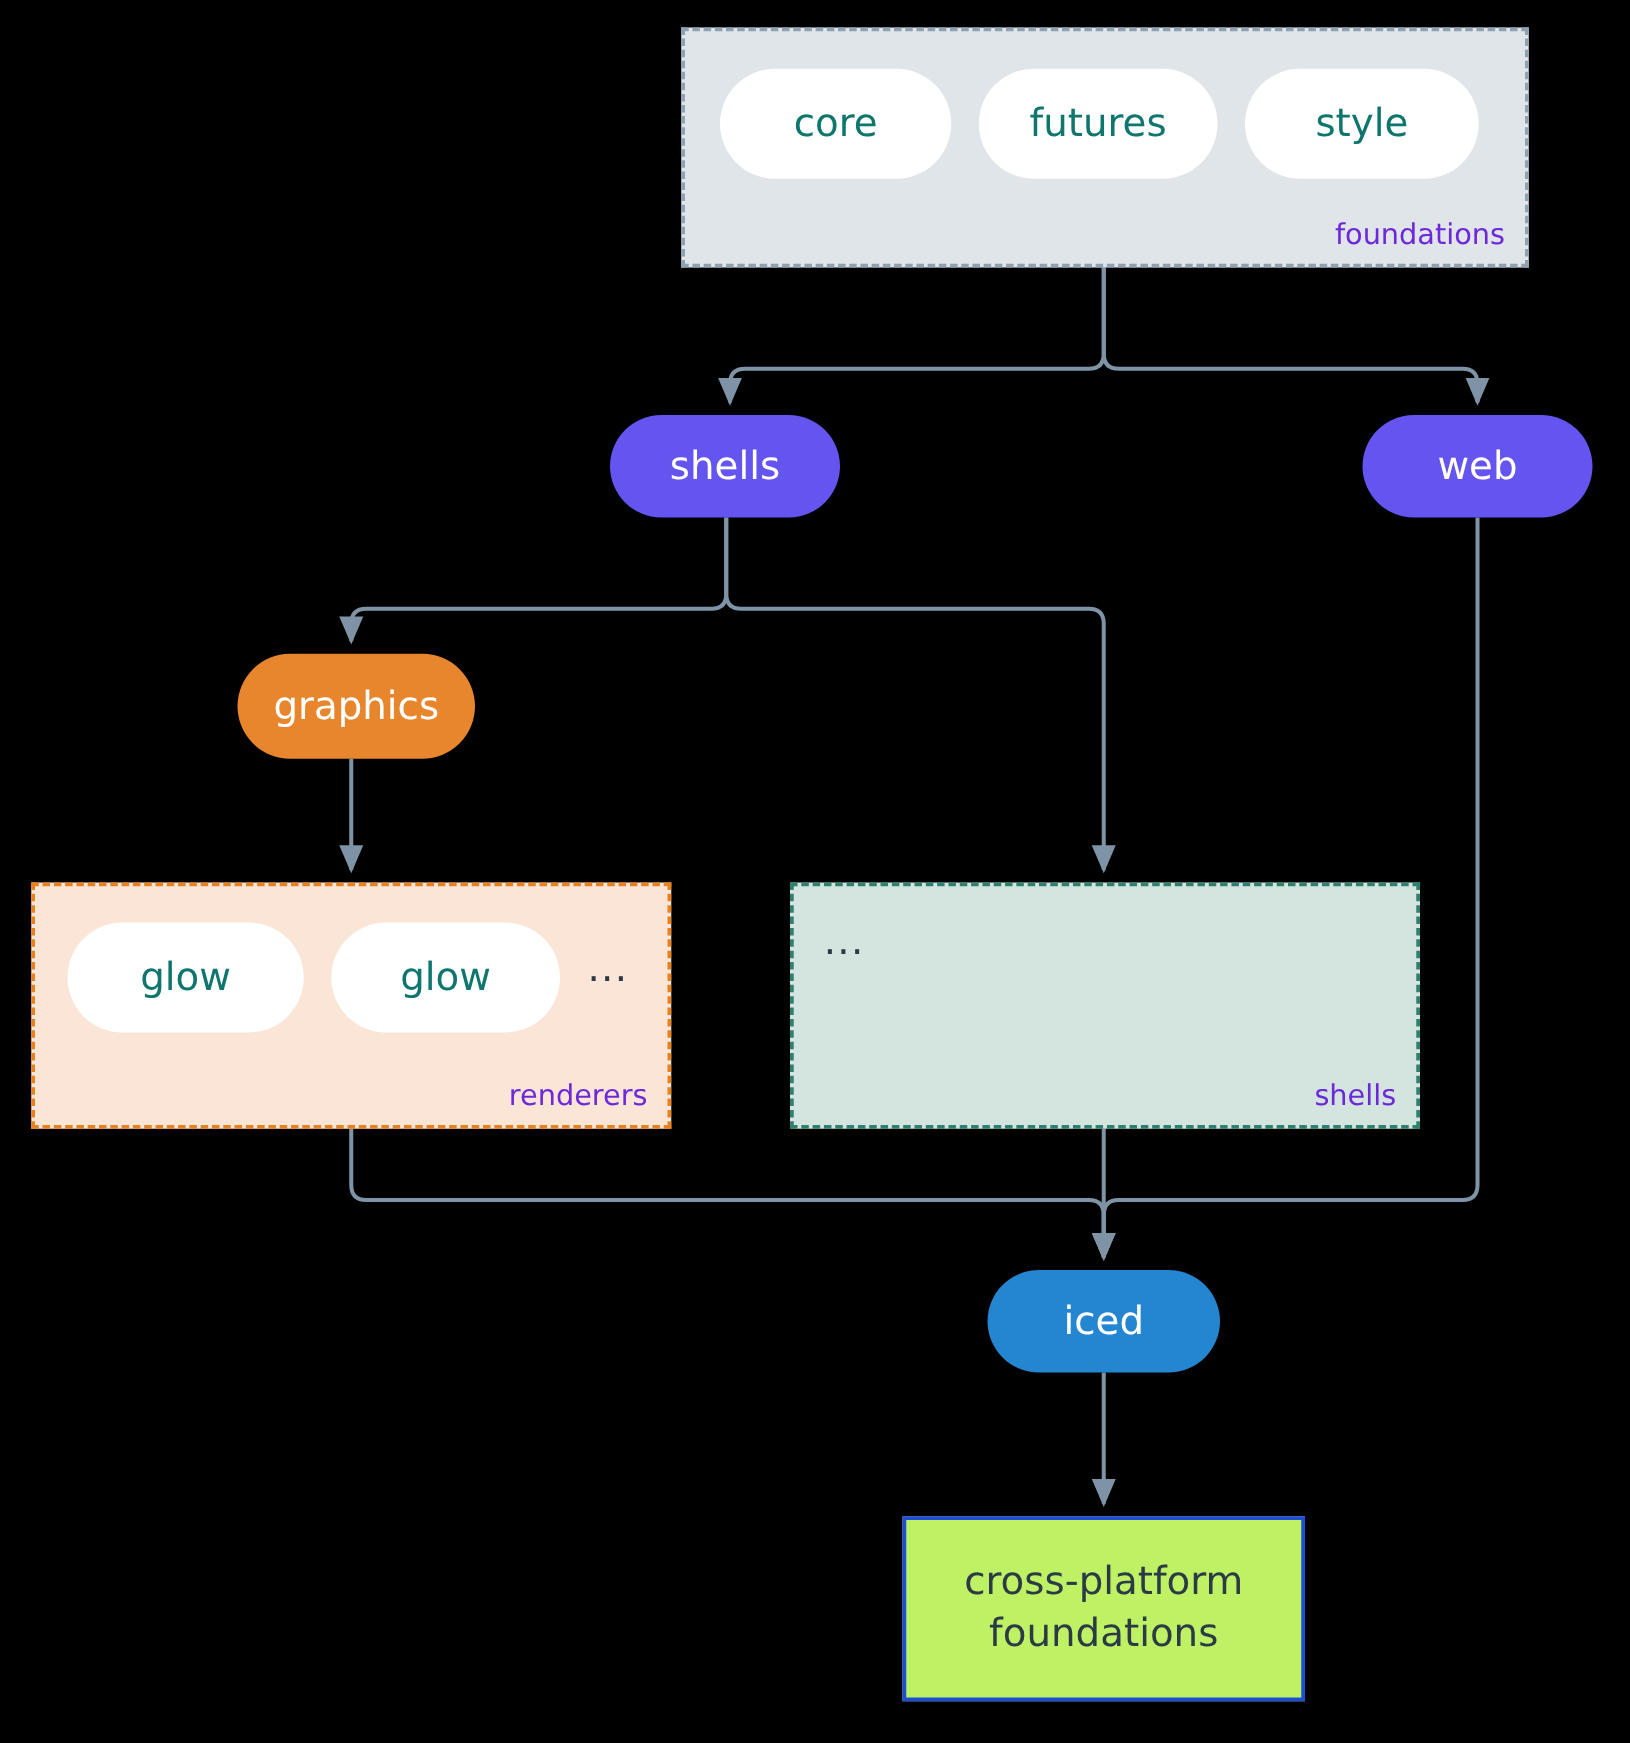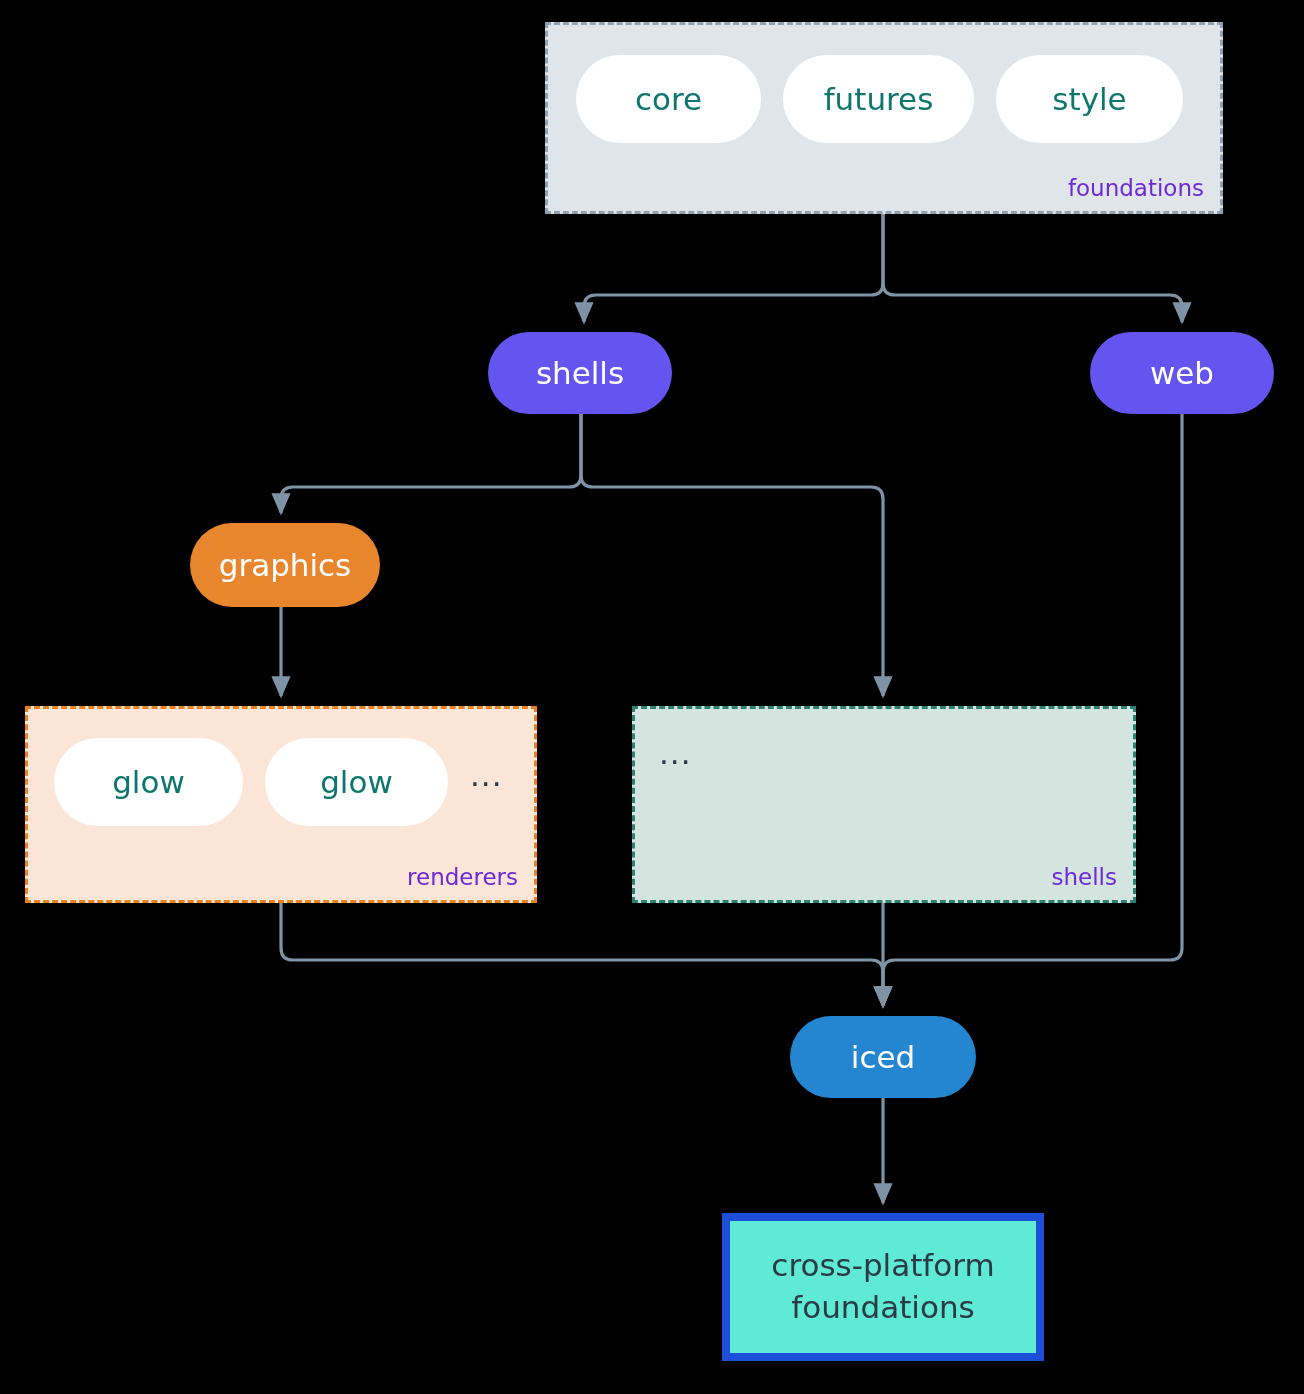--- a/index.html
+++ b/index.html
@@ -119,22 +119,22 @@
     background: #e8862e;
   }
   #node-iced {
     left: 790px; top: 1016px;
     width: 186px; height: 82px;
     background: #2486d0;
   }
   #node-app {
     left: 722px; top: 1213px;
     width: 322px; height: 148px;
-    background: #5eead4;
-    border: 8px solid #1d4ed8;
+    background: #bef264;
+    border: 3px solid #1d4ed8;
     color: #2b3a45;
     font-size: 31px;
     line-height: 1.34;
   }
 </style>
 </head>
 <body>
 
 <div id="stage">
 

